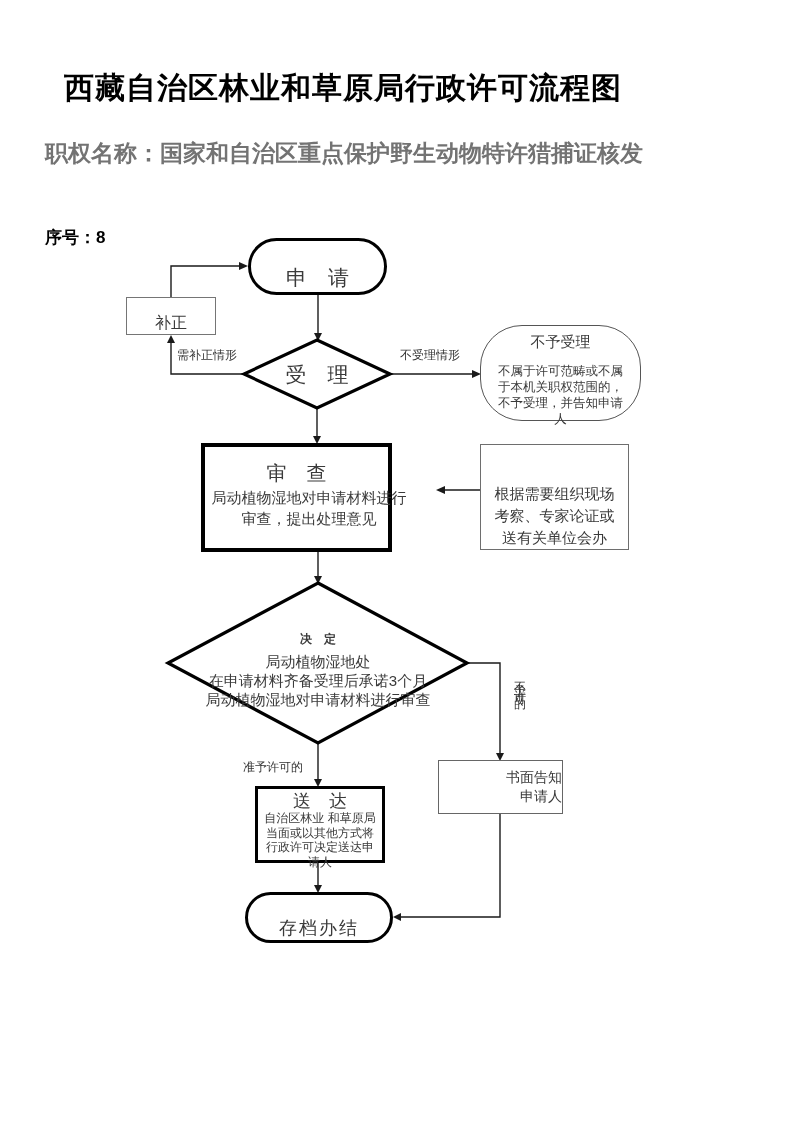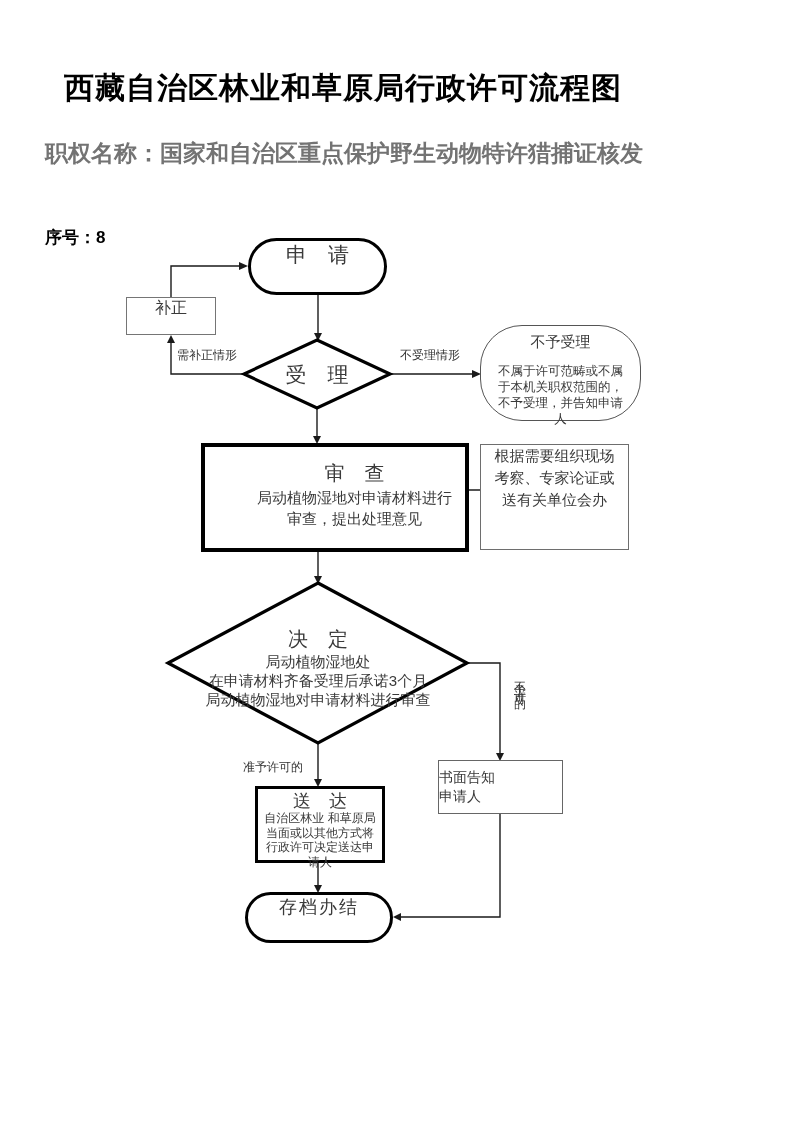--- a/index.html
+++ b/index.html
@@ -20,43 +20,43 @@
   .serial {
     position:absolute; left:45px; top:226px;
     font-size:17px; font-weight:bold; color:#000;
   }
   .layer { position:absolute; left:0; top:0; }
 
   .node {
     position:absolute; box-sizing:border-box; background:#fff;
     color:#3a3a3a; text-align:center;
   }
-  .flex-center { display:flex; align-items:flex-start; justify-content:center;font-family:Liberation Serif, serif; }
+  .flex-center { display:flex; align-items:flex-end; justify-content:center;font-family:Liberation Serif, serif; }
 
   .apply   { left:248px; top:238px; width:139px; height:57px;
              border:3px solid #000; border-radius:29px; font-size:21px; }
   .correction { left:126px; top:297px; width:90px; height:38px;
              border:1px solid #757575; font-size:16px; }
   .reject  { left:480px; top:325px; width:161px; height:96px;
              border:1.5px solid #555; border-radius:42px; padding-top:7px; }
   .reject-title { font-size:15px; line-height:17px; }
   .reject-body  { font-size:12.5px; line-height:16px; width:134px; margin:13px auto 0; }
 
-  .review  { left:201px; top:443px; width:268px; height:109px;
-             border:4px solid #000; padding-top:15px;padding-left:39px; }
+  .review  { left:201px; top:443px; width:191px; height:109px;
+             border:4px solid #000; padding-top:15px; }
   .review-title { font-size:20px; line-height:22px; }
   .review-body  { font-size:15px; line-height:21px; width:208px; margin:3px auto 0; }
 
   .consult { left:480px; top:444px; width:149px; height:106px;
              border:1.5px solid #6e6e6e; }
   .consult-body { font-size:15px; line-height:22px; width:128px; margin:0 auto; }
 
   .decision-text { position:absolute; left:168px; top:627px; width:300px;
              text-align:center; color:#3a3a3a; }
-  .decision-title { font-size:20px; line-height:25px; }
+  .decision-title { font-size:12px; line-height:25px;font-weight:bold; }
   .decision-line  { font-size:15px; line-height:19px; white-space:nowrap; }
 
   .accept-text { position:absolute; left:257px; top:361px; width:120px;
              text-align:center; font-size:21px; color:#3a3a3a; }
 
   .delivery { left:255px; top:786px; width:130px; height:77px;
              border:3px solid #000; padding-top:2px; }
   .delivery-title { font-size:18px; line-height:20px; }
   .delivery-body  { font-size:12px; line-height:14.5px; width:114px; margin:0 auto; }
 

